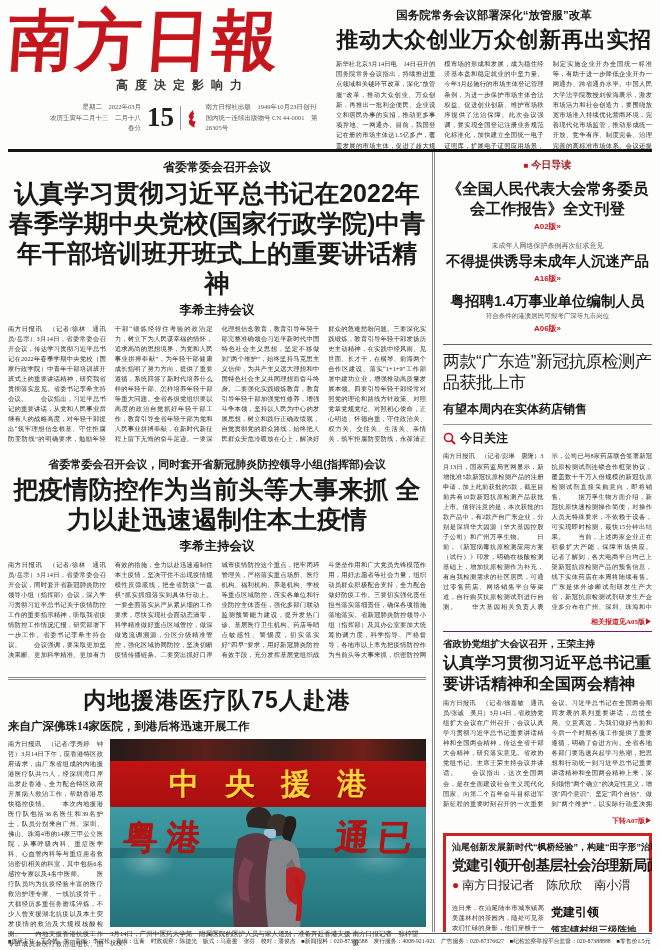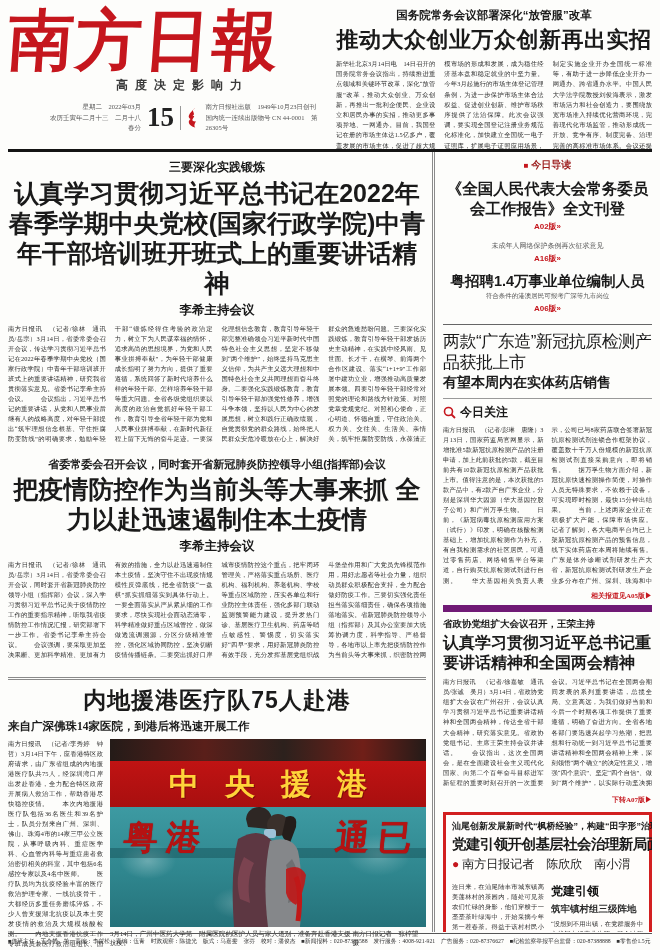--- a/index.html
+++ b/index.html
@@ -64,28 +64,28 @@
   .guide-label { font-size:10px; font-weight:bold; color:#9b1b1b; margin-top:6px; font-family:"Liberation Sans",sans-serif; }
   .guide-label .sq { color:#c5161d; font-size:8px; }
   .g-title-lg { font-size:15.5px; font-weight:900; line-height:1.3; margin:7px 0 2px 0; font-family:"Liberation Sans",sans-serif; }
   .g-pre { font-size:7px; color:#555; margin-top:9px; }
   .g-title-md { font-size:14.5px; font-weight:900; line-height:1.3; margin:1px 0 1px 0; font-family:"Liberation Sans",sans-serif; }
   .g-sub { font-size:6.5px; color:#555; margin:1px 0; }
   .g-page { font-size:8px; font-weight:bold; color:#c5161d; margin:2px 0; font-family:"Liberation Sans",sans-serif; }
 
   .antigen { border-bottom:1px solid #999; padding:7px 0 6px 0; }
   .antigen-h { font-size:17px; font-weight:400; line-height:1.22; letter-spacing:-0.5px; font-family:"Liberation Sans",sans-serif; }
-  .antigen-s { font-size:14px; font-weight:bold; margin-top:0; }
+  .antigen-s { font-size:12px; font-weight:bold; margin-top:8px; }
 
   .focus { padding-top:5px; }
   .focus-head { display:flex; align-items:center; gap:4px; font-size:12px; font-weight:900; font-family:"Liberation Sans",sans-serif; }
   .focus-body { column-count:2; column-gap:8px; font-size:6.3px; line-height:1.6; text-align:justify; height:164px; overflow:hidden; margin-top:4px; color:#2c2c2c; }
   .more-link { font-size:7px; font-weight:bold; color:#c5161d; text-align:right; margin:2px 0 4px 0; }
 
-  .cppcc { border-top:7px solid #701a75; padding-top:6px; }
+  .cppcc { border-top:1px solid #701a75; padding-top:6px; }
   .cppcc-kicker { font-size:9.5px; font-weight:bold; font-family:"Liberation Sans",sans-serif; }
   .cppcc-h { font-size:16px; font-weight:900; line-height:1.3; margin:2px 0 3px 0; font-family:"Liberation Sans",sans-serif; }
   .cppcc-body { column-count:2; column-gap:8px; font-size:6.3px; line-height:1.6; text-align:justify; height:116px; overflow:hidden; color:#2c2c2c; }
 
   .redbox { border:3px solid #d21f1f; padding:5px 6px 4px 6px; margin-top:7px; background:#fffdfb; }
   .rb-kicker { font-size:9px; font-weight:bold; font-family:"Liberation Sans",sans-serif; white-space:nowrap; }
   .rb-h { font-size:14.5px; font-weight:900; letter-spacing:-0.6px; margin:2px 0 2px 0; font-family:"Liberation Sans",sans-serif; white-space:nowrap; }
   .rb-byline { font-size:12px; color:#222; margin-bottom:9px; }
   .rb-byline .dot { color:#c5161d; }
   .rb-cols { display:flex; gap:7px; }
@@ -126,21 +126,21 @@
       <div class="top-headline">推动大众创业万众创新再出实招</div>
       <div class="top-body">新华社北京3月14日电　14日召开的国务院常务会议指出，持续推进重点领域和关键环节改革，深化“放管服”改革，推动大众创业、万众创新，再推出一批利企便民、企业设立和居民办事的实招，推动更多事项异地、一网通办。目前，我国登记在册的市场主体达1.5亿多户，覆盖发展的市场主体，促进了超大规模市场的形成和发展，成为稳住经济基本盘和稳定就业的中坚力量。今年3月起施行的市场主体登记管理条例，为进一步保护市场主体合法权益、促进创业创新、维护市场秩序提供了法治保障。此次会议强调，要实现全国登记注册业务规范化标准化，加快建立全国统一电子证照库，扩展电子证照应用场景，制定实施企业开办全国统一标准等，有助于进一步降低企业开办一网通办、跨省通办水平。中国人民大学法学院教授刘俊海表示，激发市场活力和社会创造力，要围绕放宽市场准入持续优化营商环境，完善现代化市场监管，推动形成统一开放、竞争有序、制度完备、治理完善的高标准市场体系。会议还提出，加强市场监管，维护公平竞争。当前，我国须加快线上线下一体化监管，平等对待各类市场主体，强化反垄断，深入推进公平竞争政策实施，加强公平竞争治理取得积极成效。2021年，全国查处垄断案件175件，罚没金额235.86亿元。专家表示，要坚持发展和规范并重，坚持一视同仁、平等对待各类市场主体，加强和改进平台经济领域反垄断监管执法，有力维护公平竞争市场秩序，保护各类市场主体合法权益，维护消费者利益和社会公共利益。</div>
     </div>
   </div>
 
   <div class="main">
 
     <div class="main-left">
 
       <div>
-        <div class="kicker">三要深化实践锻炼</div>
+        <div class="kicker">省委常委会召开会议</div>
         <div class="headline-xl">认真学习贯彻习近平总书记在2022年春季学期中央党校(国家行政学院)中青年干部培训班开班式上的重要讲话精神</div>
         <div class="subhead">李希主持会议</div>
         <div class="body-cols4 h128">南方日报讯　（记者/徐林　通讯员/岳宗）3月14日，省委常委会召开会议，传达学习贯彻习近平总书记在2022年春季学期中央党校（国家行政学院）中青年干部培训班开班式上的重要讲话精神，研究我省贯彻落实意见。省委书记李希主持会议。　　会议指出，习近平总书记的重要讲话，从党和人民事业后继有人的战略高度，对年轻干部提出“筑牢理想信念根基、守住拒腐防变防线”的明确要求，勉励年轻干部“锻炼经得住考验的政治定力，树立下为人民谋幸福的情怀，追求高尚的思想境界，为党和人民事业拼搏奉献”，为年轻干部健康成长指明了努力方向，提供了重要遵循，系统回答了新时代培养什么样的年轻干部、怎样培养年轻干部等重大问题。全省各级党组织要以高度的政治自觉抓好年轻干部工作，教育引导全省年轻干部为党和人民事业拼搏奉献，在新时代新征程上留下无悔的奋斗足迹。一要深化理想信念教育，教育引导年轻干部完整准确领会习近平新时代中国特色社会主义思想，坚定不移做到“两个维护”，始终坚持马克思主义信仰，为共产主义远大理想和中国特色社会主义共同理想而奋斗终身。二要强化实践锻炼教育，教育引导年轻干部加强党性修养，增强斗争本领，坚持以人民为中心的发展思想，树立和践行正确政绩观，自觉贯彻党的群众路线，始终把人民群众安危冷暖放在心上，解决好群众的急难愁盼问题。三要深化实践锻炼，教育引导年轻干部发扬历史主动精神，在实践中经风雨、见世面、长才干，在横琴、前海两个合作区建设、落实“1+1+9”工作部署中建功立业，增强推动高质量发展本领。四要引导年轻干部经常对照党的理论和路线方针政策、对照党章党规党纪、对照初心使命，正心明道、怀德自重，守住政治关、权力关、交往关、生活关、亲情关，筑牢拒腐防变防线，永葆清正廉洁政治本色。各级党委要坚持党管干部原则，完善年轻干部选育管用全链条机制，以组织担当促进干部担当，促使优秀年轻干部健康成长，推动年轻干部工作不断取得新成效。</div>
       </div>
 
       <div>
         <div class="kicker small">省委常委会召开会议，同时套开省新冠肺炎防控领导小组(指挥部)会议</div>
         <div class="headline-xl">把疫情防控作为当前头等大事来抓 全力以赴迅速遏制住本土疫情</div>
         <div class="subhead">李希主持会议</div>
         <div class="body-cols4 h110">南方日报讯　（记者/徐林　通讯员/岳宗）3月14日，省委常委会召开会议，同时套开省新冠肺炎防控领导小组（指挥部）会议，深入学习贯彻习近平总书记关于疫情防控工作的重要指示精神，听取我省疫情防控工作情况汇报，研究部署下一步工作。省委书记李希主持会议。　　会议强调，要采取更加坚决果断、更加科学精准、更加有力有效的措施，全力以赴迅速遏制住本土疫情，坚决守住不出现疫情规模性反弹底线，把全省防疫“一盘棋”抓实抓细落实到具体行动上。一要全面落实从严从紧从细的工作要求，尽快实现社会面动态清零，科学精准做好重点区域管控，做深做透流调溯源，分区分级精准管控，强化区域协同防控，坚决切断疫情传播链条。二要突出抓好口岸城市疫情防控这个重点，把牢闭环管理关，严格落实重点场所、医疗机构、福利机构、养老机构、学校等重点区域防控，压实各单位和行业防控主体责任，强化多部门联动监测预警能力建设，提升发热门诊、基层医疗卫生机构、药店等哨点敏感性、警惕度，切实落实好“四早”要求，用好新冠肺炎防控有效手段，充分发挥基层党组织战斗堡垒作用和广大党员先锋模范作用，用好志愿者等社会力量，组织动员群众积极配合支持，全力配合做好防疫工作。三要切实强化责任担当落实落细责任，确保各项措施落地落实。省新冠肺炎防控领导小组（指挥部）及其办公室要加大统筹协调力度，科学指导、严格督导，各地市以上率先把疫情防控作为当前头等大事来抓，织密防控网络，教育引导干部群众守土有责、守土担责、守土尽责、守土有方，对关键环节重点环节亲自上手、靠前指挥，一手抓防控、一手抓经济社会发展，统筹做好改革发展稳定各项工作，努力实现全年经济社会发展目标任务，以优异成绩迎接党的二十大胜利召开。</div>
@@ -190,20 +190,21 @@
     <div class="sidebar">
 
       <div class="guide">
         <div class="guide-label">
           <span class="sq">■</span>
           <span>今日导读</span>
         </div>
         <div class="g-title-lg">《全国人民代表大会常务委员会工作报告》全文刊登</div>
         <div class="g-page">A02版»</div>
         <div class="g-pre">未成年人网络保护条例再次征求意见</div>
+        <div class="g-title-md">不得提供诱导未成年人沉迷产品</div>
         <div class="g-page">A16版»</div>
         <div class="g-title-md" style="margin-top:8px">粤招聘1.4万事业单位编制人员</div>
         <div class="g-sub">符合条件的港澳居民可报考广深等九市岗位</div>
         <div class="g-page">A06版»</div>
       </div>
 
       <div class="antigen">
         <div class="antigen-h">两款“广东造”新冠抗原检测产品获批上市</div>
         <div class="antigen-s">有望本周内在实体药店销售</div>
       </div>

